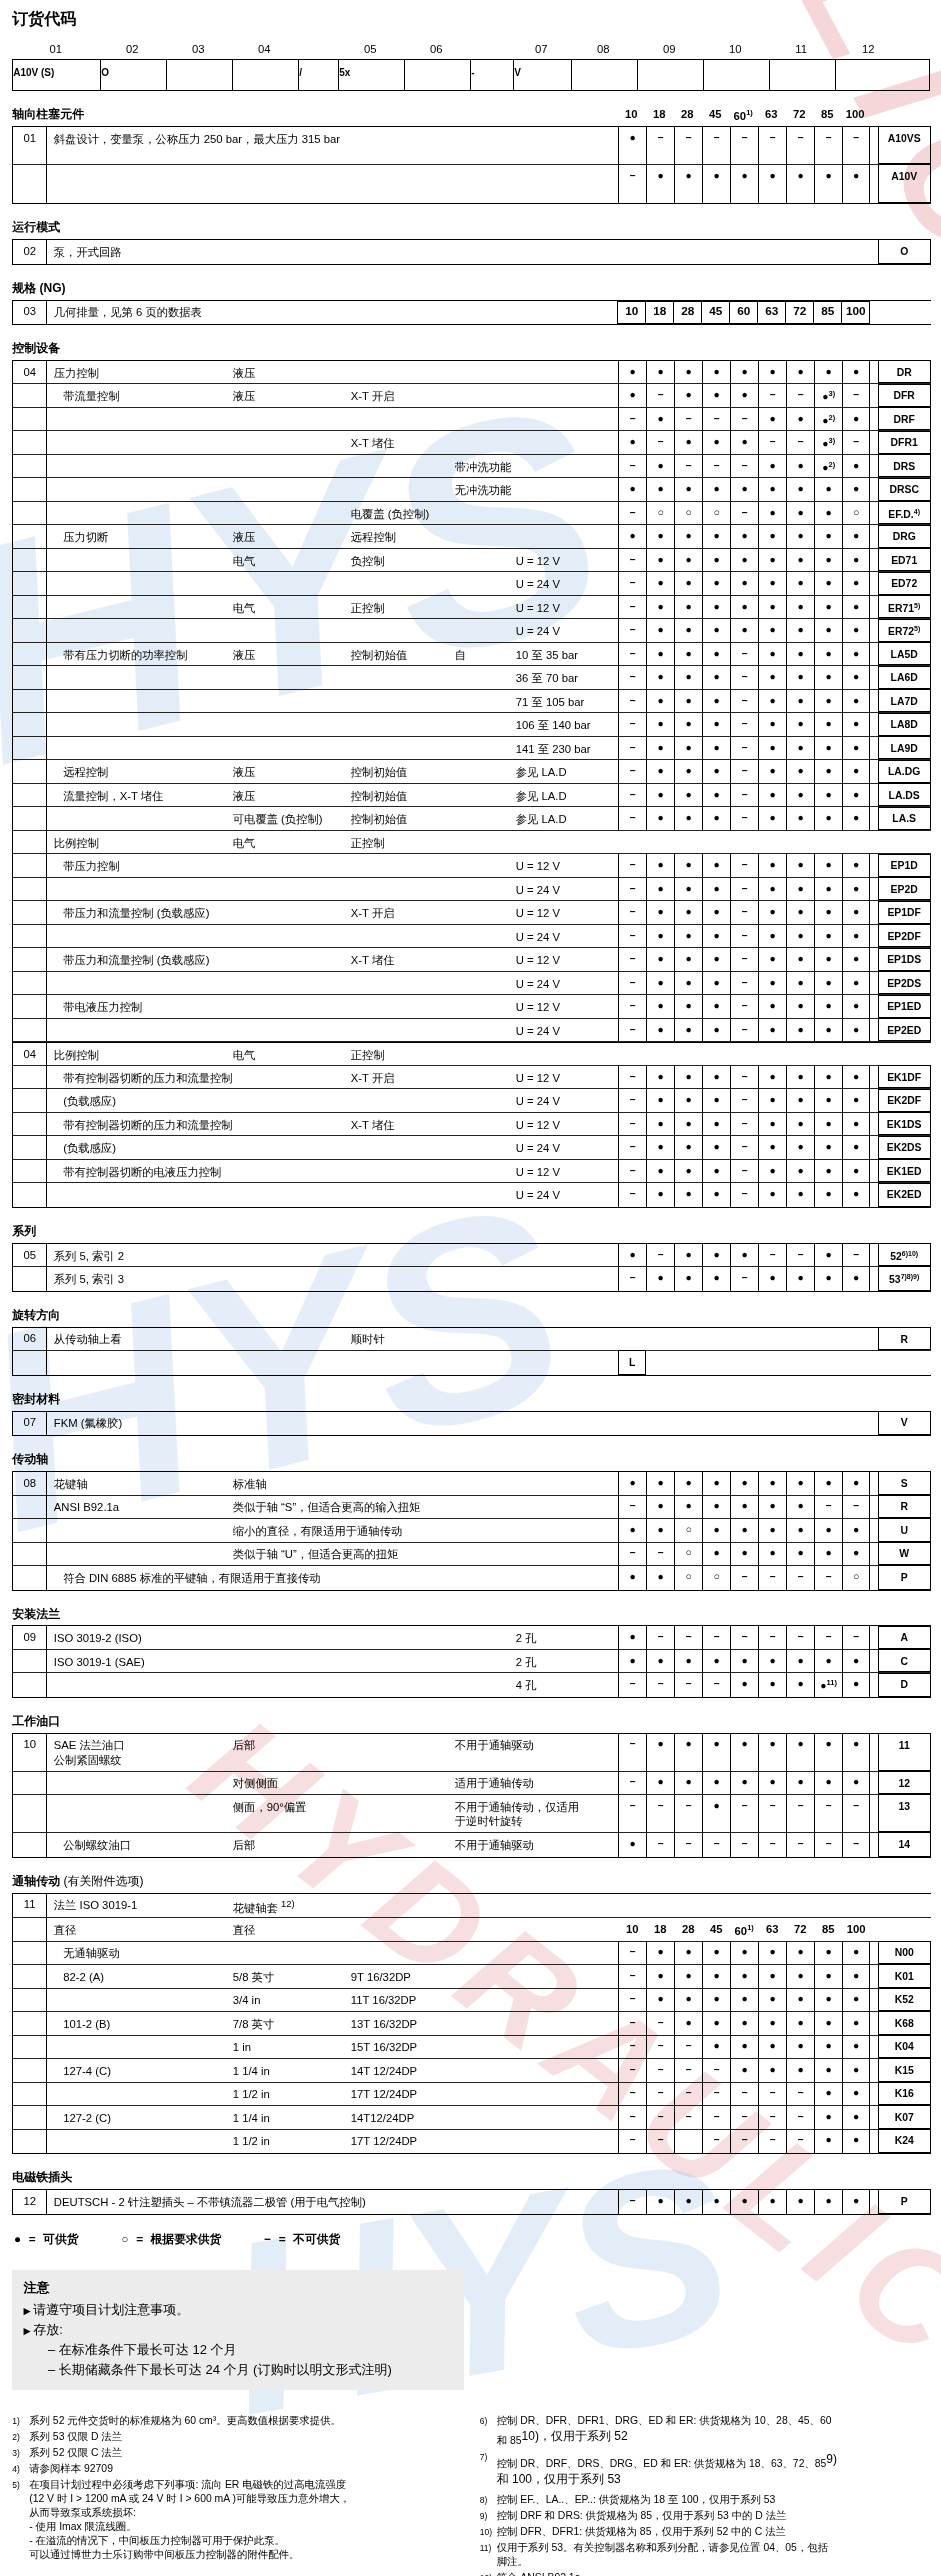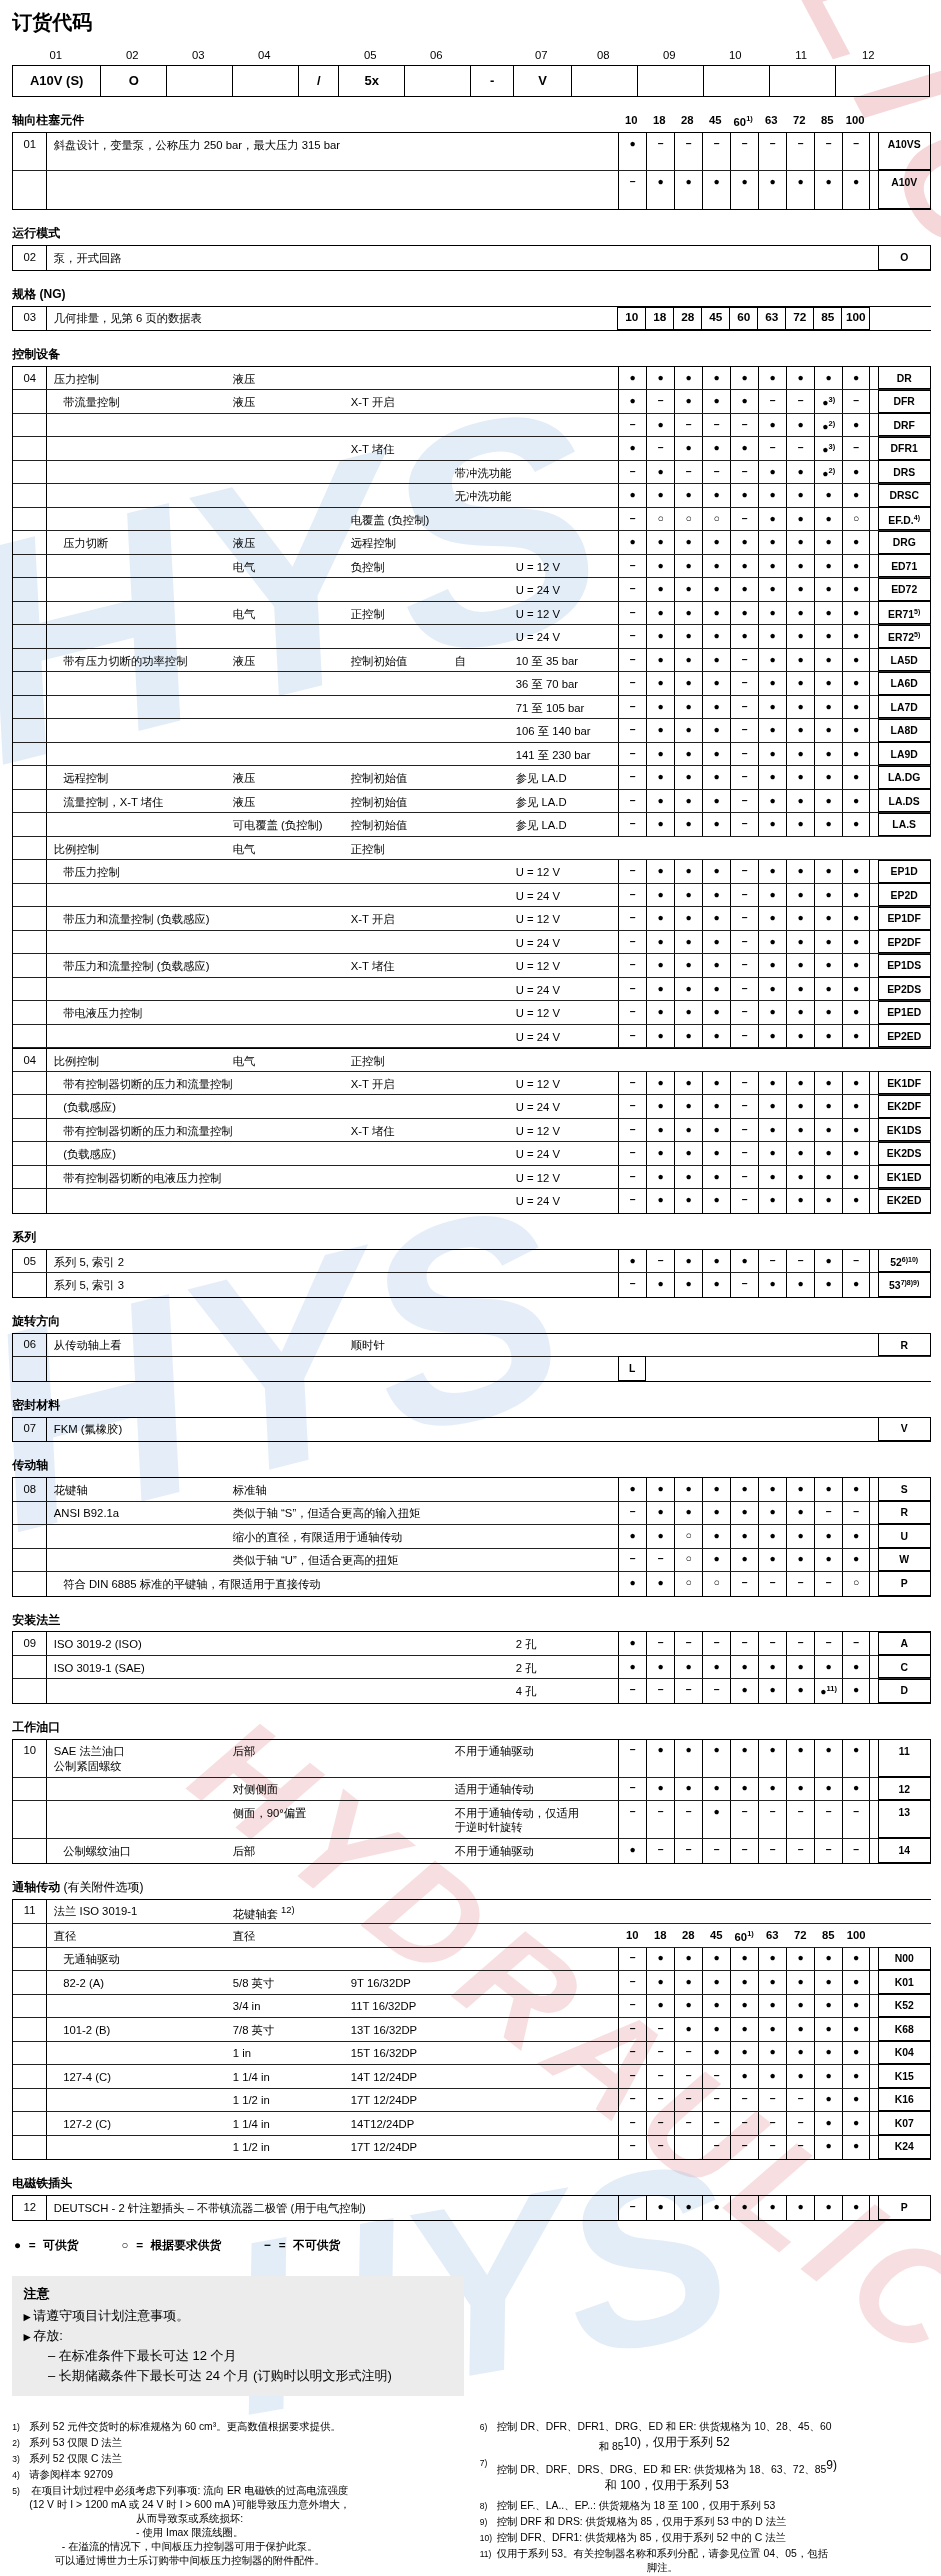--- a/index.html
+++ b/index.html
@@ -1,28 +1,28 @@
 <!DOCTYPE html>
 <html style="font-size:15px"><head>
 <meta charset="utf-8">
 <style>
   * { box-sizing: border-box; margin: 0; padding: 0; }
   html,body { width:942px; background:#fff; }
   body { height:2576px; overflow:hidden; position:relative;
          font-family:"Liberation Sans","DejaVu Sans",sans-serif; color:#000; }
   #content { position:relative; z-index:2; padding:9.4px 12.2px 0 12.2px; }
 
-  .title { font-size:20px; font-weight:bold; margin-bottom:13px; }
+  .title { font-size:16px; font-weight:bold; margin-bottom:13px; }
 
   
   .codes-nums, .codes-boxes { display:grid;
     grid-template-columns:87px 66px 66px 66px 40px 66px 66px 43px 58px 66px 66px 66px 66px 68px; }
   .codes-nums .cn { text-align:center; font-size:11.3px; height:16px; }
   .codes-boxes { border:1.9px solid #000; }
-  .codes-boxes .cb { height:30px; text-align:center; font-weight:bold; font-size:13px;
+  .codes-boxes .cb { height:30px; font-weight:bold; font-size:10px;
     padding-top:6.6px; border-left:0.9px solid #000; }
   .codes-boxes .cb:first-child { border-left:none; }
   .codes-boxes .cb.last { border-left:1.9px solid #000; }
   .codes-wrap { margin-bottom:5.7px; }
 
   
   .sec { margin-top:11.3px; }
   .sec-head { display:grid; grid-template-columns:34px 571px repeat(9,28px) 7.5px 53px;
     font-weight:bold; padding-bottom:2.8px; }
   .sec-head .h { grid-column:1/3; font-size:12px; padding-top:3.8px; white-space:pre; }
@@ -63,21 +63,21 @@
   .notice .nh { font-weight:bold; margin-bottom:1.9px; }
   .notice .bullet::before { content:"▶ "; font-size:9.4px; }
   .notice .sub { padding-left:24.5px; }
   .notice .sub::before { content:"–  "; }
 
   
   .fns { display:flex; gap:24.5px; margin-top:24.5px; font-size:10.4px; line-height:1.35; }
   .fncol { width:443px; }
   .fn { display:flex; margin-bottom:1.9px; }
   .fn .fnn { font-size:8.5px; min-width:17px; padding-top:1.9px; }
-  .fn .fnt { white-space:pre-line;text-align:center; }
+  .fn .fnt { white-space:pre-line; }
   .fn .fnt sup { font-size:12px; }
 
   
   .wm { position:absolute; z-index:1; pointer-events:none; font-weight:bold; font-style:italic;
     white-space:nowrap; }
   .wm-r1 { color:rgba(205,55,70,0.20); font-size:160px; right:-141px; top:217px;
     transform:rotate(62deg); transform-origin:top right; letter-spacing:28px; }
   .wm-b1 { color:rgba(160,195,230,0.30); font-size:311px; left:-38px; top:405px;
     transform:rotate(-14deg); }
   .wm-b2 { color:rgba(160,195,230,0.28); font-size:283px; left:-19px; top:1206px;

